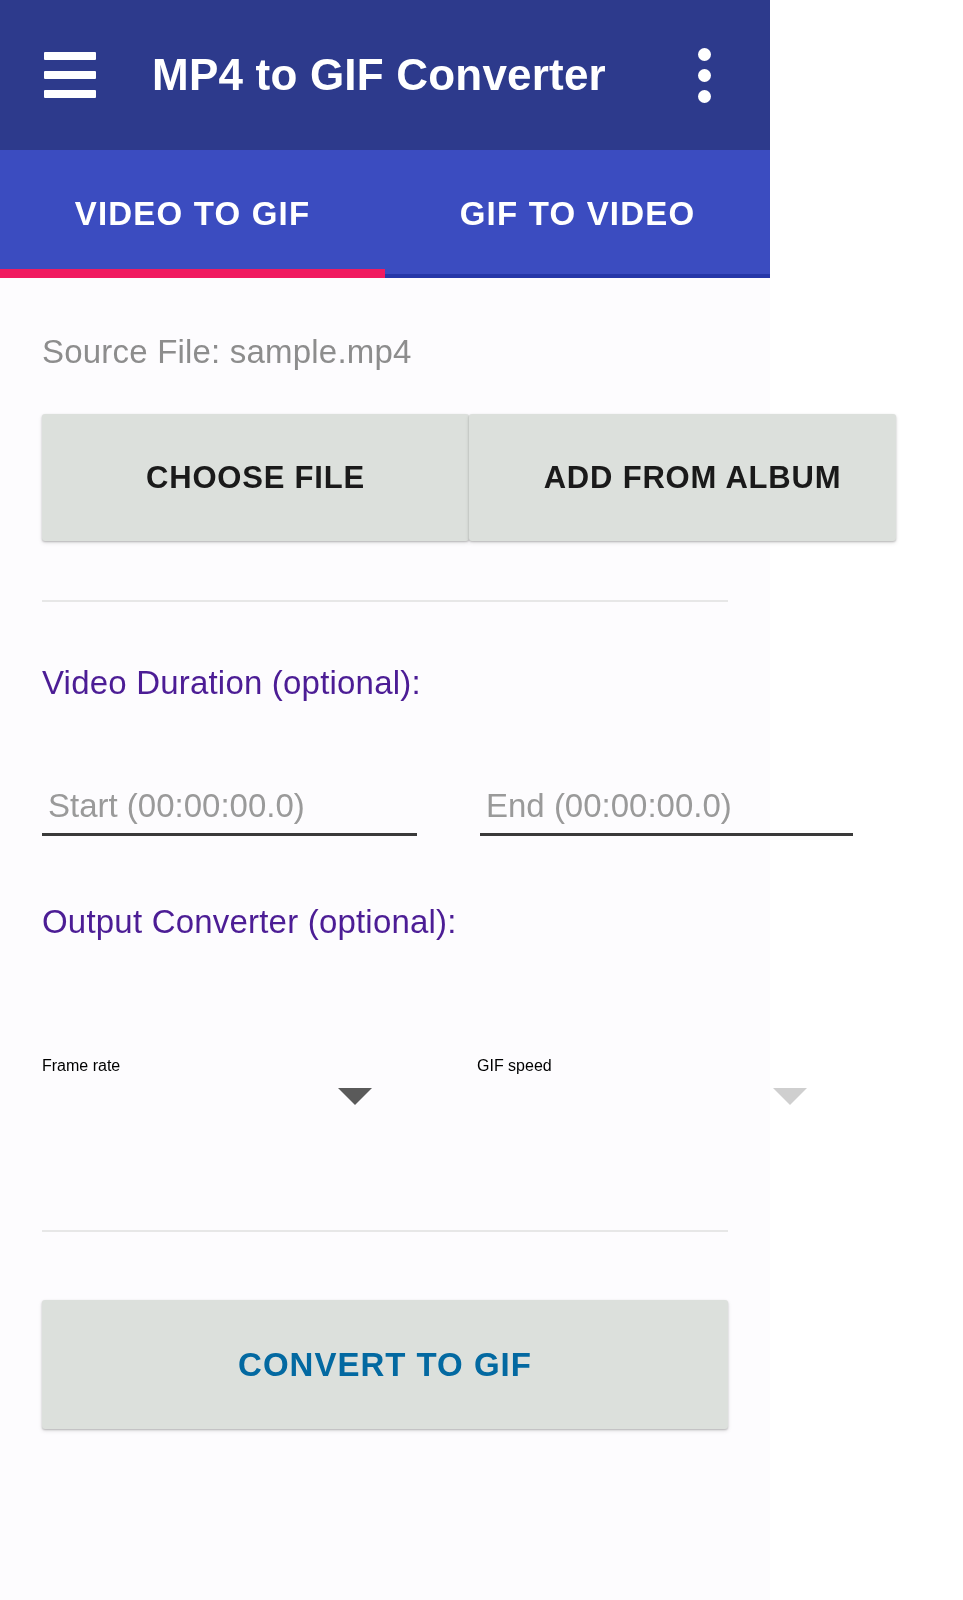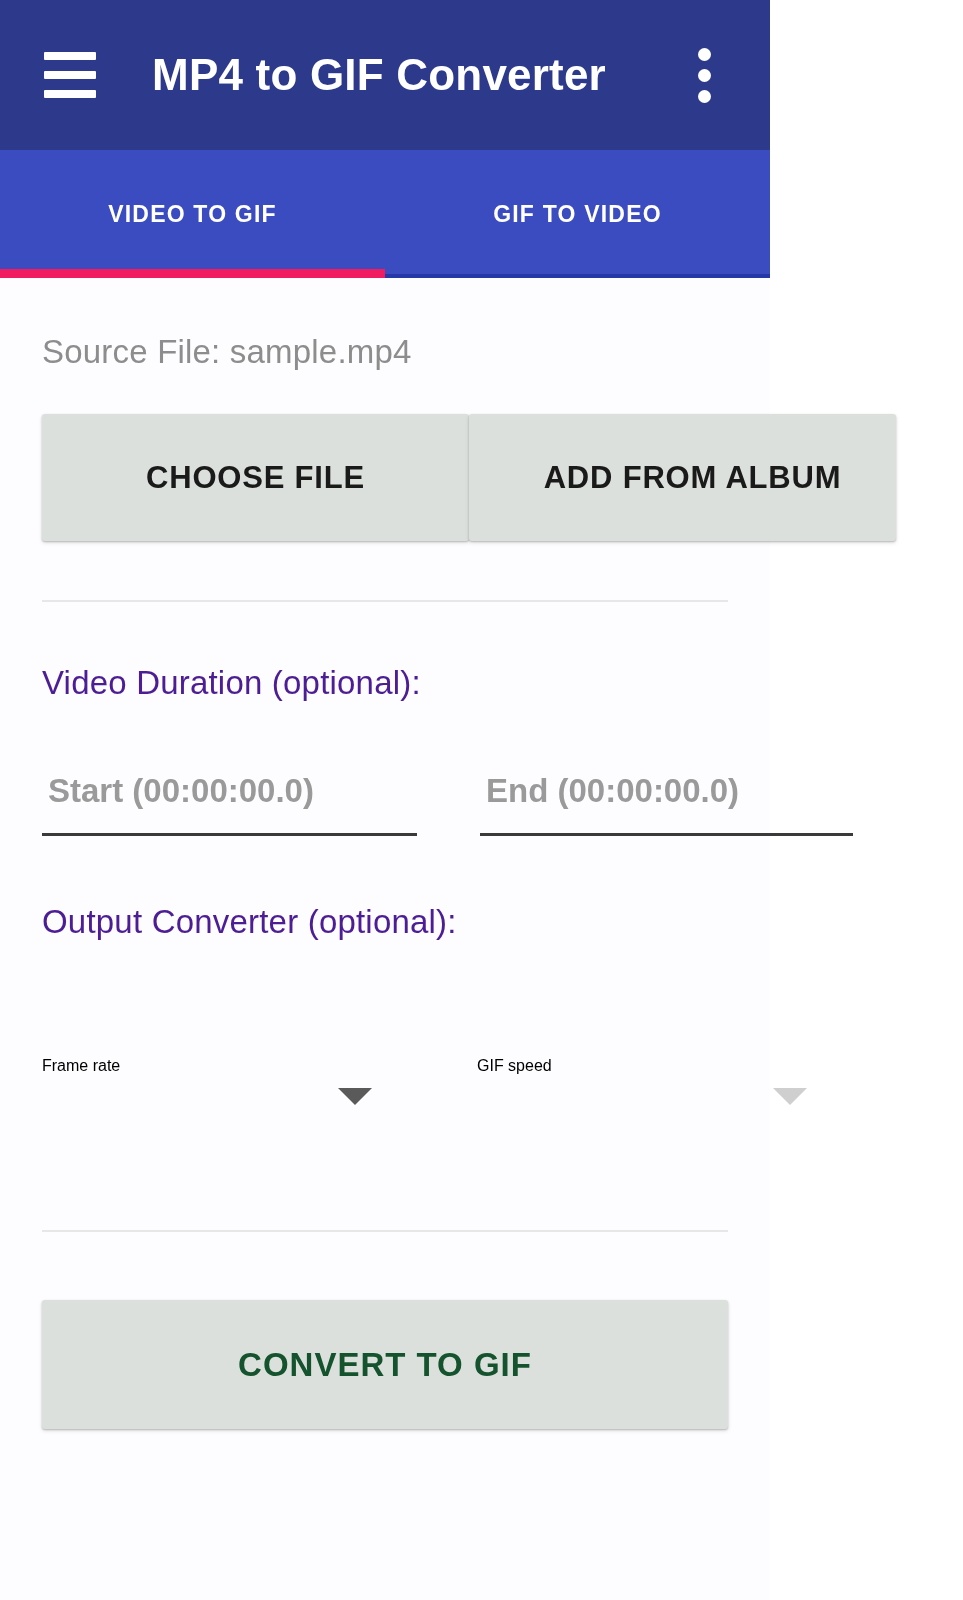--- a/index.html
+++ b/index.html
@@ -87,21 +87,21 @@
     display: flex;
     flex: 0 0 128px;
     position: relative;
   }
   .tab {
     flex: 1 1 50%;
     display: flex;
     align-items: center;
     justify-content: center;
     color: #ffffff;
-    font-size: 23px;
+    font-size: 33px;
     font-weight: bold;
     letter-spacing: 1.2px;
     cursor: pointer;
     position: relative;
     padding-bottom: 0;
   }
   .tab-indicator {
     position: absolute;
     left: 0;
     bottom: 0;
@@ -175,23 +175,22 @@
   }
   .field {
     position: relative;
     height: 78px;
   }
   .field .fval {
     font-size: 33px;
     color: #9a9a9a;
     position: absolute;
     left: 6px;
-    bottom: 26px;
+    bottom: 11px;
     white-space: nowrap;
-    font-weight: bold;
   }
   .field .fline {
     position: absolute;
     left: 0; right: 0; bottom: 0;
     height: 3px;
     background: #3a3a3a;
   }
 
   .field.start { flex: 0 0 375px; margin-right: 63px; }
   .field.end   { flex: 0 0 373px; }
@@ -218,21 +217,21 @@
   .dd-row.second { margin-top: 116px; }
 
   .divider-bottom { margin-top: 95px; }
 
   .convert-wrap { margin-top: 68px; }
   .convert {
     width: 100%;
     height: 129px;
     background: #dce0dc;
     border: none;
-    color: #14532d;
+    color: #0369a1;
     font-size: 33px;
     font-weight: bold;
     letter-spacing: 1px;
     font-family: "Liberation Sans", sans-serif;
     border-radius: 3px;
     cursor: pointer;
     box-shadow: 0 1px 2px rgba(0,0,0,0.22), 0 2px 4px rgba(0,0,0,0.10);
   }
 </style>
 </head>

